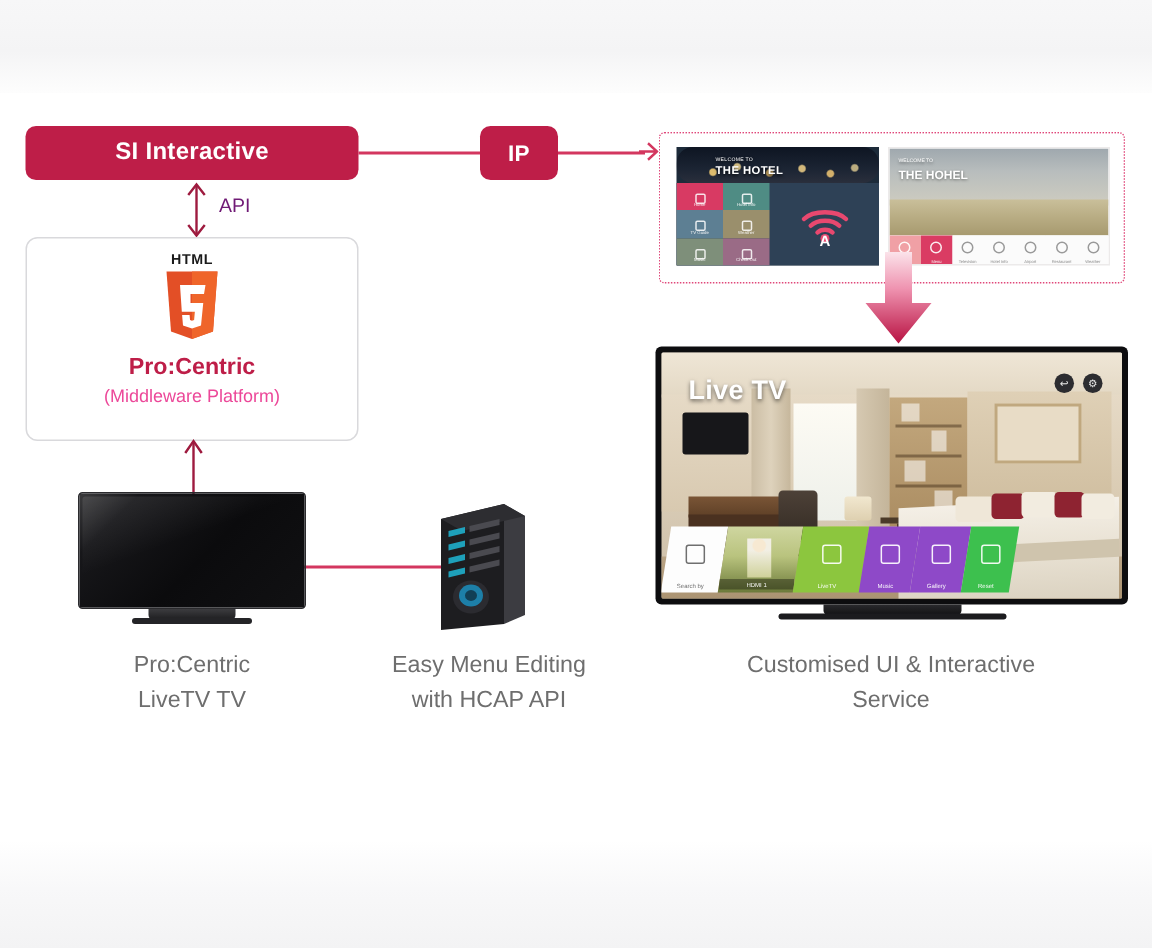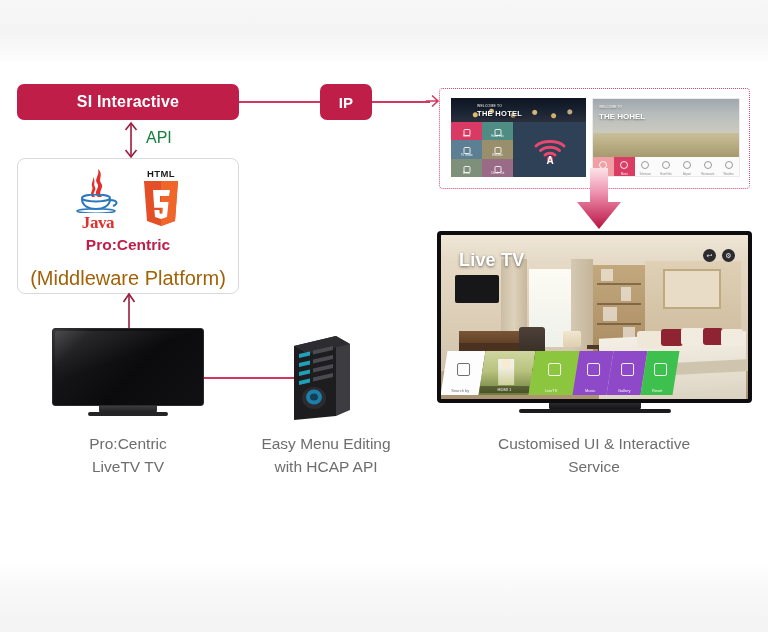--- a/index.html
+++ b/index.html
@@ -80,28 +80,28 @@
   .html5-word {
     position: absolute; left: 0; top: 0; width: 46px; text-align: center;
     font-size: 9.5px; font-weight: bold; color: #1b1b1b; letter-spacing: .4px;
   }
   .html5-shield { position: absolute; left: 3px; top: 12px; width: 40px; height: 47px; }
 
   #mw-title {
     margin-top: 6px; color: #be1e48; font-size: 15.5px; font-weight: bold;
   }
   #mw-sub {
-    margin-top: 13px; color: #a16207; font-size: 20px;
+    margin-top: 3px; color: #ec4899; font-size: 12px;
   }
 
   
   #api-arrow { position: absolute; left: 120px; top: 120px; width: 22px; height: 40px; }
   #api-label {
     position: absolute; left: 146px; top: 129px;
-    font-size: 16px; color: #15803d;
+    font-size: 13px; color: #701a75;
   }
 
   
   .hline { position: absolute; height: 1.5px; background: #d3375f; }
 
   #line-si-ip   { left: 239px; top: 101px; width: 81px; }
   #line-ip-out  { left: 372px; top: 101px; width: 58px; }
 
   #arrow-to-box1 { position: absolute; left: 425px; top: 93px; width: 16px; height: 16px; }
 
@@ -150,20 +150,21 @@
   .a-hero {
     position: absolute; left: 0; top: 0; width: 100%; height: 24px;
     background:
       radial-gradient(circle at 18% 70%, rgba(255,214,120,.85) 0 2px, transparent 3px),
       radial-gradient(circle at 30% 55%, rgba(255,226,150,.8) 0 2px, transparent 3px),
       radial-gradient(circle at 46% 72%, rgba(255,205,110,.75) 0 2px, transparent 3px),
       radial-gradient(circle at 62% 60%, rgba(255,220,140,.8) 0 2px, transparent 3px),
       radial-gradient(circle at 76% 74%, rgba(255,210,120,.8) 0 2px, transparent 3px),
       radial-gradient(circle at 88% 58%, rgba(255,230,160,.7) 0 2px, transparent 3px),
       linear-gradient(180deg, #0e1522 0%, #1b2433 60%, #2a2f3c 100%);
+    border-radius: 11px;
   }
   .a-hero-txt {
     position: absolute; left: 26px; top: 4px; color: #fff;
     font-size: 7.5px; font-weight: bold; letter-spacing: .3px; line-height: 8px;
     text-shadow: 0 1px 2px rgba(0,0,0,.7);
   }
   .a-hero-txt small { display: block; font-size: 3.4px; font-weight: normal; letter-spacing: .2px; }
   .a-body { position: absolute; left: 0; top: 24px; width: 100%; height: 55px; background: #2e4156; }
   .a-tiles {
     position: absolute; left: 0; top: 0; width: 62px; height: 55px;
@@ -357,33 +358,20 @@
   <svg id="api-arrow" viewBox="0 0 22 40">
     <path d="M11 4 L11 36" stroke="#9e1b3f" stroke-width="1.6" fill="none"></path>
     <path d="M5.5 10 L11 3 L16.5 10" stroke="#9e1b3f" stroke-width="1.6" fill="none"></path>
     <path d="M5.5 30 L11 37 L16.5 30" stroke="#9e1b3f" stroke-width="1.6" fill="none"></path>
   </svg>
   <div id="api-label">API</div>
 
   <div id="middleware">
     <div class="logo-row">
 
-      <div class="java-logo">
-        <svg class="java-steam" viewBox="0 0 26 30">
-          <path d="M13 29 C7 24 16 20 12 15 C9 11 15 7 13 1 C19 6 13 11 16 15 C20 20 12 23 17 29 Z" fill="#e0302c"></path>
-          <path d="M7 29 C4 25 9 22 7 18 C6 15 9 12 8 9 C11 13 8 16 10 19 C12 23 6 25 10 29 Z" fill="#e0302c"></path>
-        </svg>
-        <svg class="java-cup" viewBox="0 0 46 19">
-          <ellipse cx="21" cy="4" rx="14" ry="3.4" fill="none" stroke="#2b79bd" stroke-width="2"></ellipse>
-          <path d="M7 5 C7 12 14 15 21 15 C28 15 35 12 35 5" fill="none" stroke="#2b79bd" stroke-width="2"></path>
-          <path d="M35 6 C42 6 44 10 38 12" fill="none" stroke="#2b79bd" stroke-width="2"></path>
-          <ellipse cx="21" cy="17" rx="19" ry="2.2" fill="none" stroke="#2b79bd" stroke-width="1.6"></ellipse>
-        </svg>
-        <div class="java-word">Java</div>
-      </div>
 
       <div class="html5-logo">
         <div class="html5-word">HTML</div>
         <svg class="html5-shield" viewBox="0 0 40 47">
           <path d="M3 1 L37 1 L34 41 L20 46 L6 41 Z" fill="#e34f26"></path>
           <path d="M20 1 L37 1 L34 41 L20 46 Z" fill="#ef652a"></path>
           <path d="M12 10 L29 10 L28 16 L19 16 L19 22 L27.5 22 L26 37 L20 39 L14 37 L13.4 30 L18.4 30 L18.7 33.4 L20 33.8 L21.4 33.4 L21.9 27.8 L13.2 27.8 Z" fill="#ffffff"></path>
         </svg>
       </div>
 

